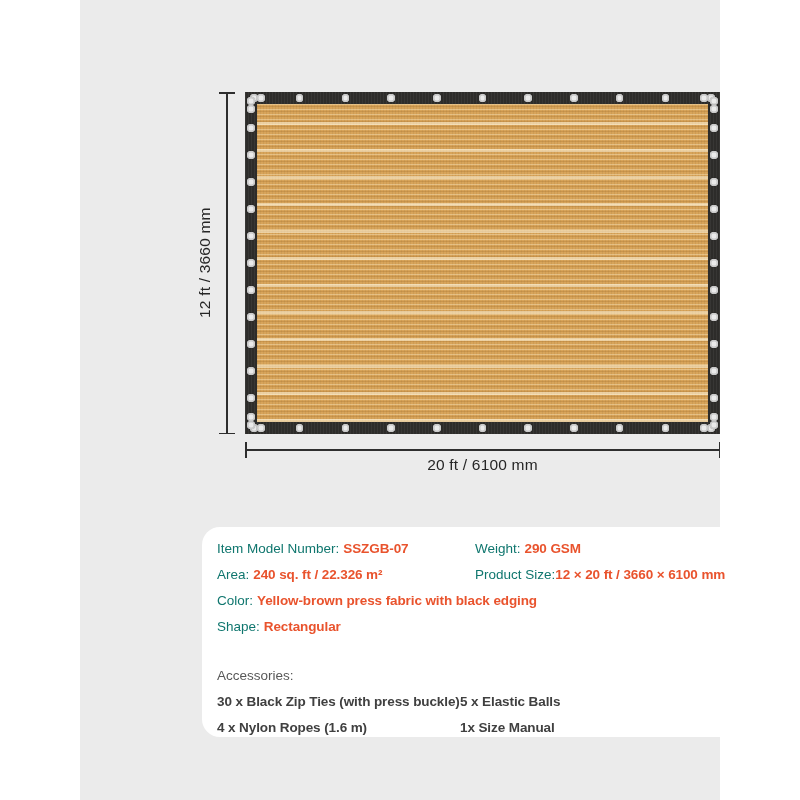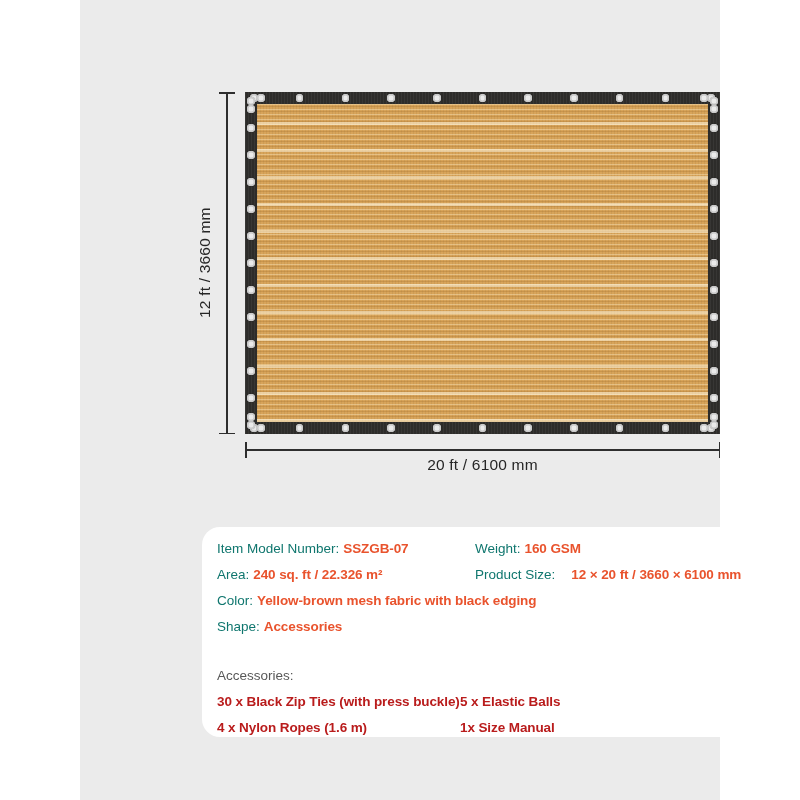--- a/index.html
+++ b/index.html
@@ -78,21 +78,21 @@
     grid-template-rows:repeat(4, 26px);
   }
   .spec-row { display:flex; align-items:center; white-space:nowrap; }
   .spec-label { color:#0f766e; font-weight:400; }
   .spec-value { color:#e9532d; font-weight:700; margin-left:4px; letter-spacing:-0.1px; }
   .acc-label-row { margin-top:23px; height:26px; display:flex; align-items:center; color:#585858; }
   .acc-grid {
     display:grid; grid-template-columns:243px 1fr;
     grid-template-rows:repeat(2, 26px);
   }
-  .acc-item { display:flex; align-items:center; color:#b91c1c; font-weight:700; white-space:nowrap; letter-spacing:-0.1px; }
+  .acc-item { display:flex; align-items:center; color:#404040; font-weight:700; white-space:nowrap; letter-spacing:-0.1px; }
 </style>
 </head>
 <body>
 
 <div class="page">
   <div class="gray-panel">
 
     <div class="dim-label-v">12 ft / 3660 mm</div>
     <div class="dim-line-v"></div>
 
@@ -164,33 +164,33 @@
         <div class="spec-row">
           <span class="spec-label">Item Model Number:</span>
           <span class="spec-value">SSZGB-07</span>
         </div>
         <div class="spec-row">
           <span class="spec-label">Area:</span>
           <span class="spec-value">240 sq. ft / 22.326 m²</span>
         </div>
         <div class="spec-row">
           <span class="spec-label">Color:</span>
-          <span class="spec-value">Yellow-brown mesh fabric with black edging</span>
+          <span class="spec-value">Yellow-brown press fabric with black edging</span>
         </div>
         <div class="spec-row">
           <span class="spec-label">Shape:</span>
-          <span class="spec-value">Accessories</span>
+          <span class="spec-value">Rectangular</span>
         </div>
         <div class="spec-row">
           <span class="spec-label">Weight:</span>
-          <span class="spec-value">160 GSM</span>
+          <span class="spec-value">290 GSM</span>
         </div>
         <div class="spec-row">
           <span class="spec-label">Product Size:</span>
-          <span class="spec-value" style="margin-left:16px;">12 × 20 ft / 3660 × 6100 mm</span>
+          <span class="spec-value" style="margin-left:0;">12 × 20 ft / 3660 × 6100 mm</span>
         </div>
       </div>
 
       <div class="acc-label-row">Accessories:</div>
       <div class="acc-grid">
         <div class="acc-item">30 x Black Zip Ties (with press buckle)</div>
         <div class="acc-item">5 x Elastic Balls</div>
         <div class="acc-item">4 x Nylon Ropes (1.6 m)</div>
         <div class="acc-item">1x Size Manual</div>
       </div>

